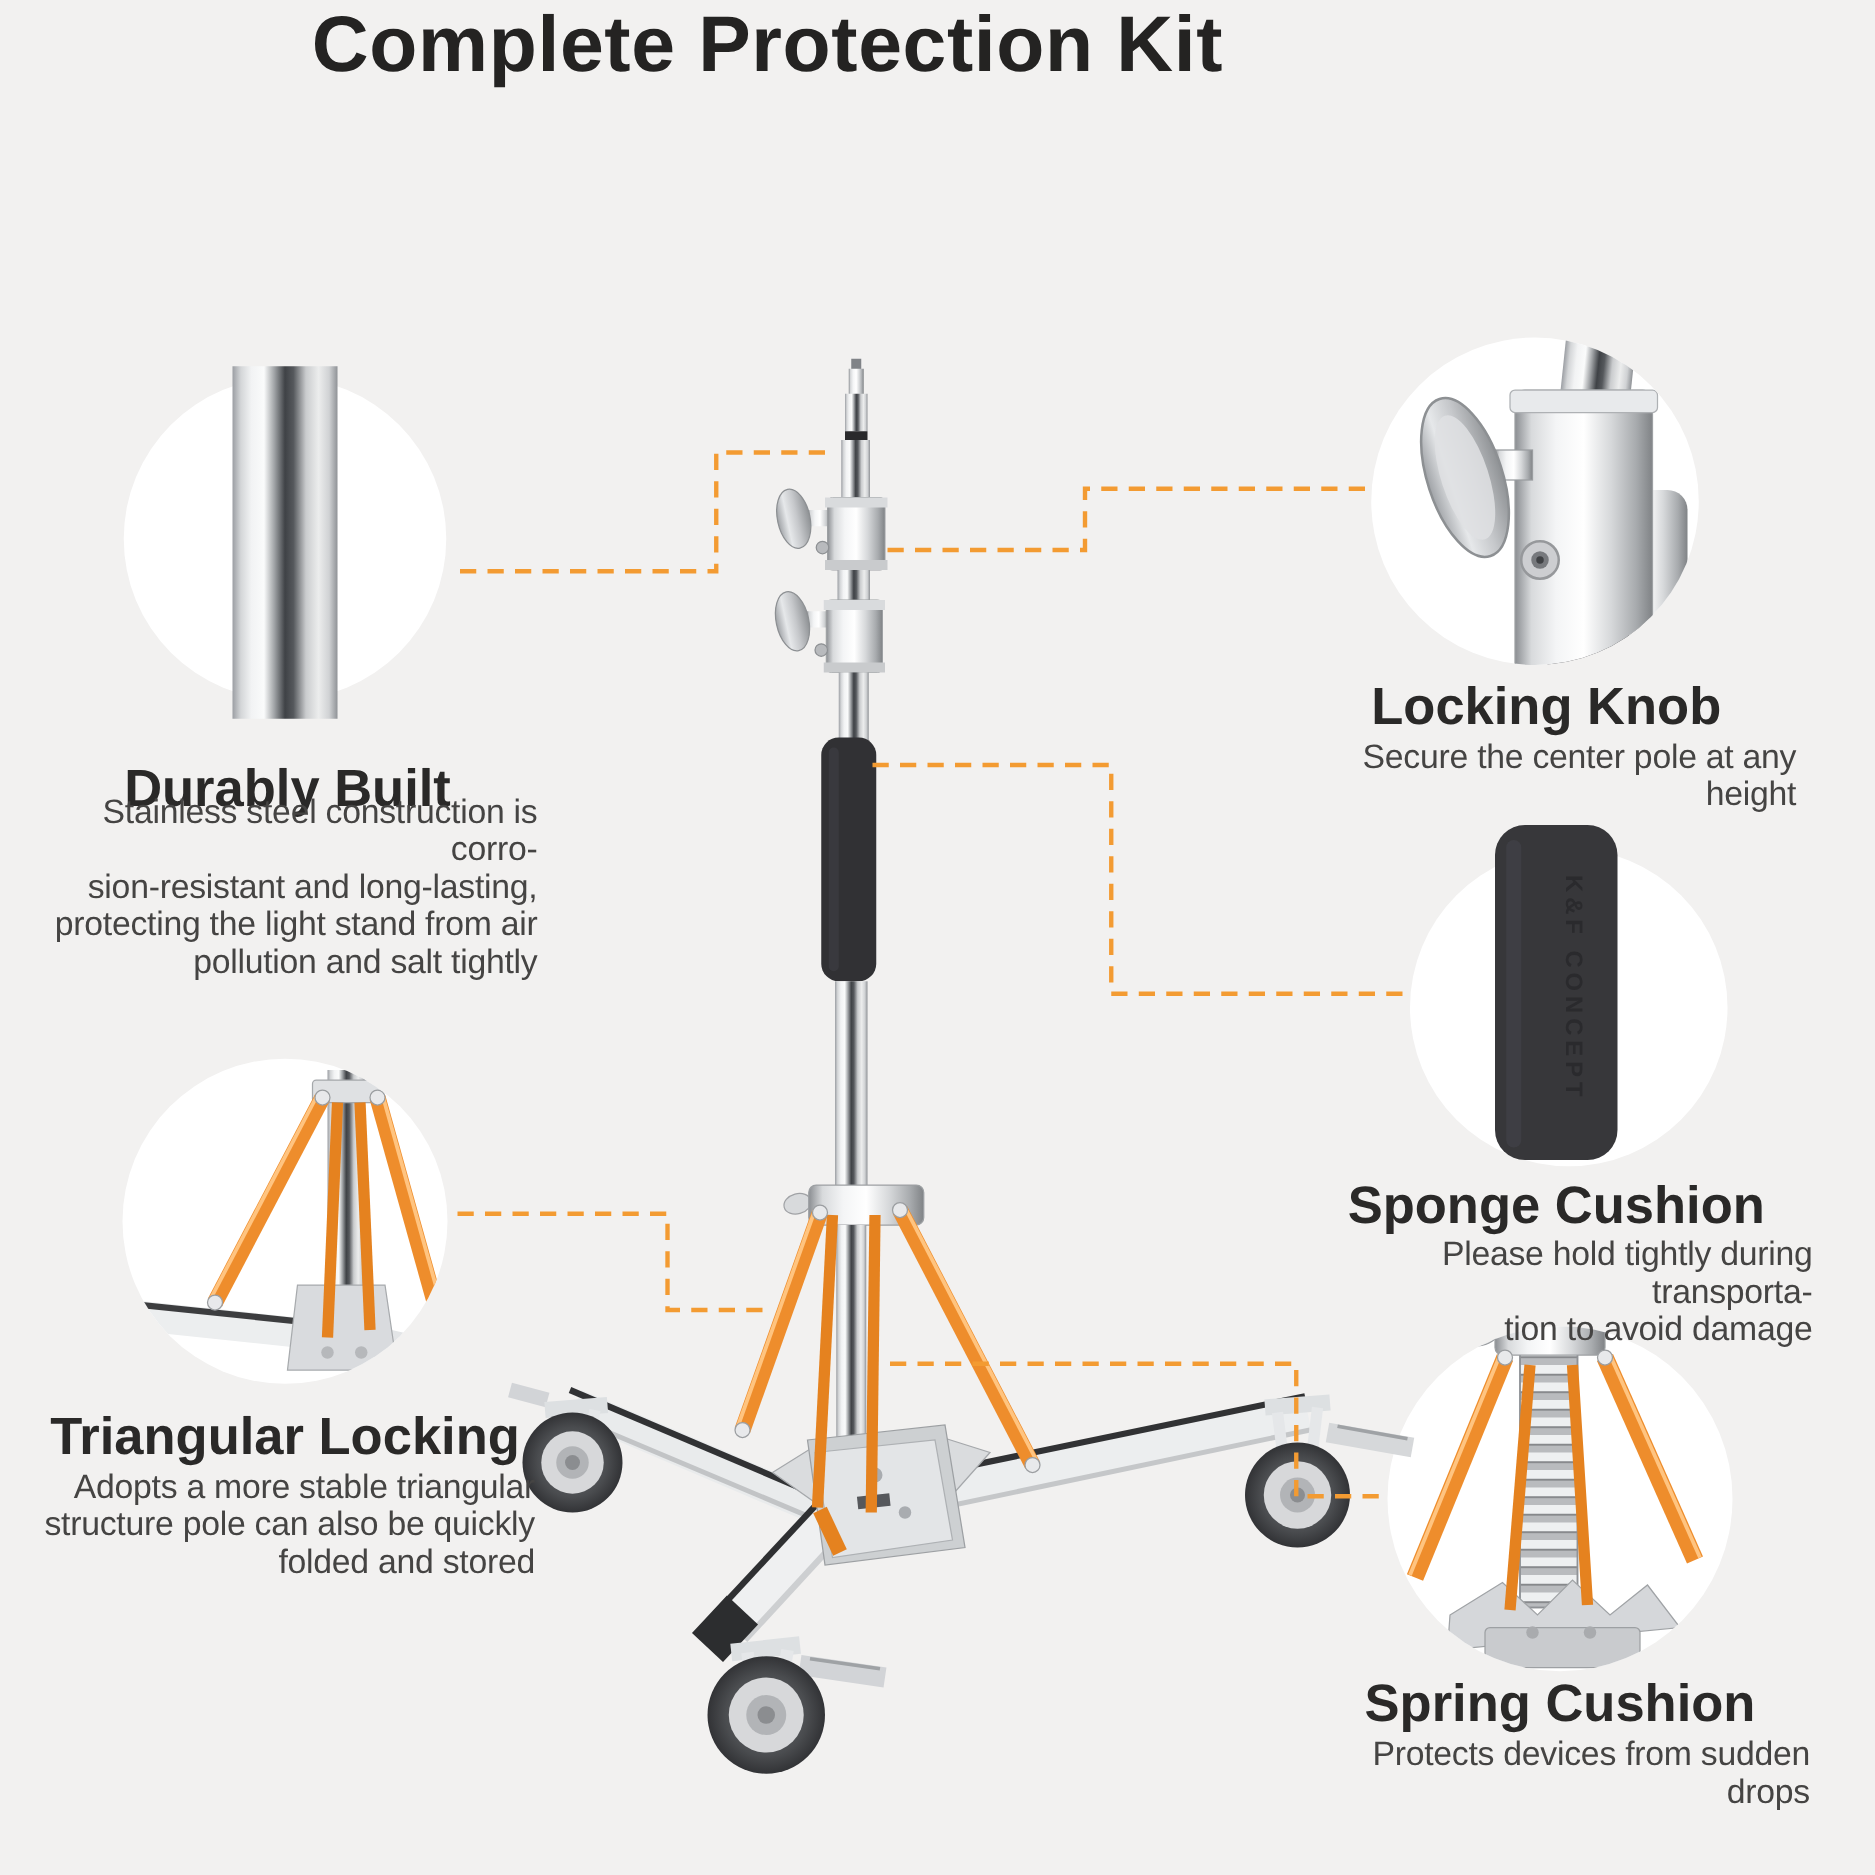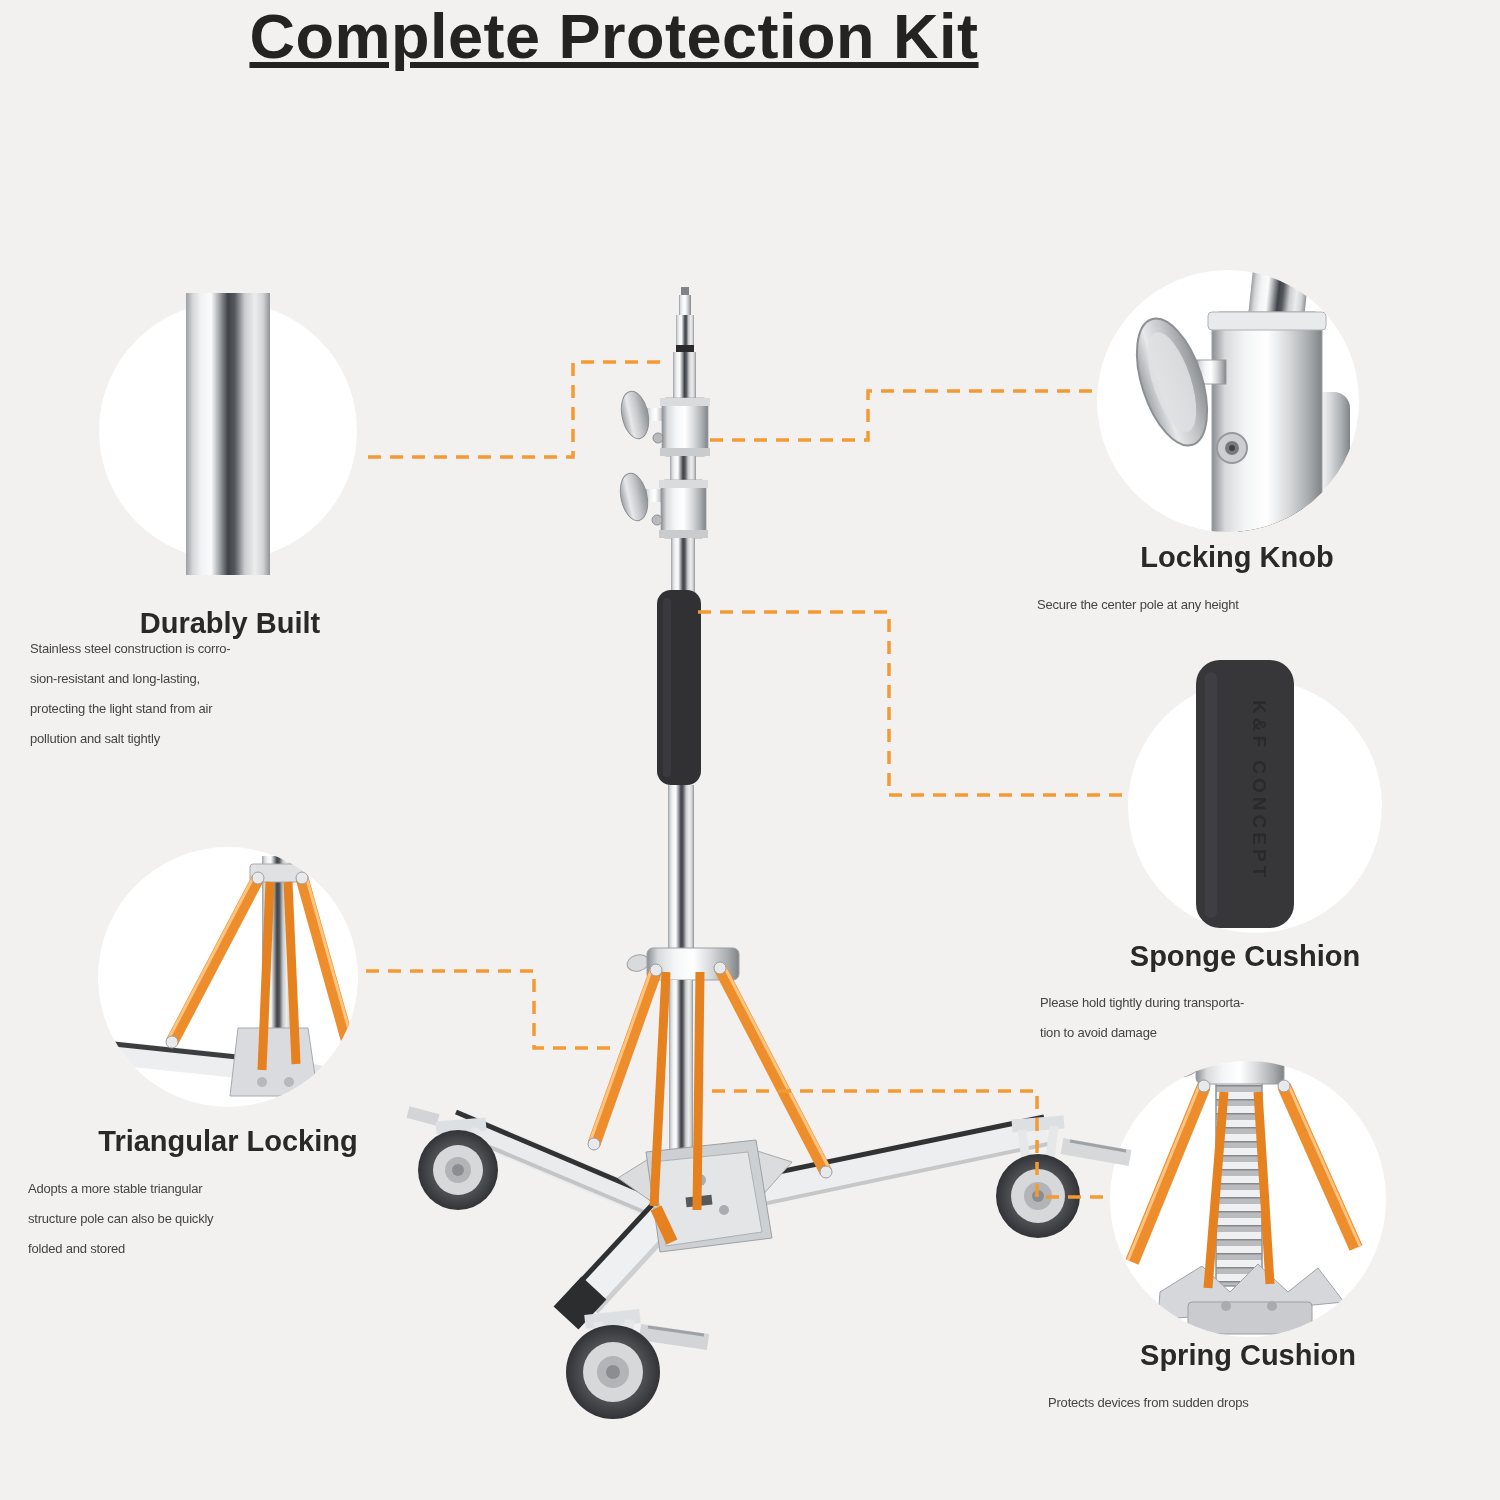--- a/index.html
+++ b/index.html
@@ -4,27 +4,27 @@
 <style>
   html,body{margin:0;padding:0;}
   body{
     width:1500px;height:1500px;position:relative;overflow:hidden;
     background:#f2f1f0;
     font-family:"Liberation Sans", sans-serif;
   }
   .abs{position:absolute;}
   .title{
     left:0; top:88; width:1228px; text-align:center;
-    font-size:63px; font-weight:800; letter-spacing:.5px; color:#242322;text-decoration:underline;
+    font-size:63px; font-weight:800; letter-spacing:.5px; color:#242322;
   }
   .feat-h{
-    text-align:center; font-size:29px; font-weight:700; color:#2a2928; line-height:1.1;
+    text-align:center; font-size:42px; font-weight:700; color:#2a2928; line-height:1.1;
   }
   .feat-p{
-    text-align:left; font-size:13px; font-weight:400; color:#454443;
+    text-align:right; font-size:27px; font-weight:400; color:#454443;
     line-height:30px; white-space:pre-line; letter-spacing:-0.2px;
   }
   svg{display:block;}
 </style>
 </head>
 <body>
 
 <div class="abs title">Complete Protection Kit</div>
 
 <svg class="abs" style="left:0;top:0" width="1500" height="1500" viewBox="0 0 1500 1500">

